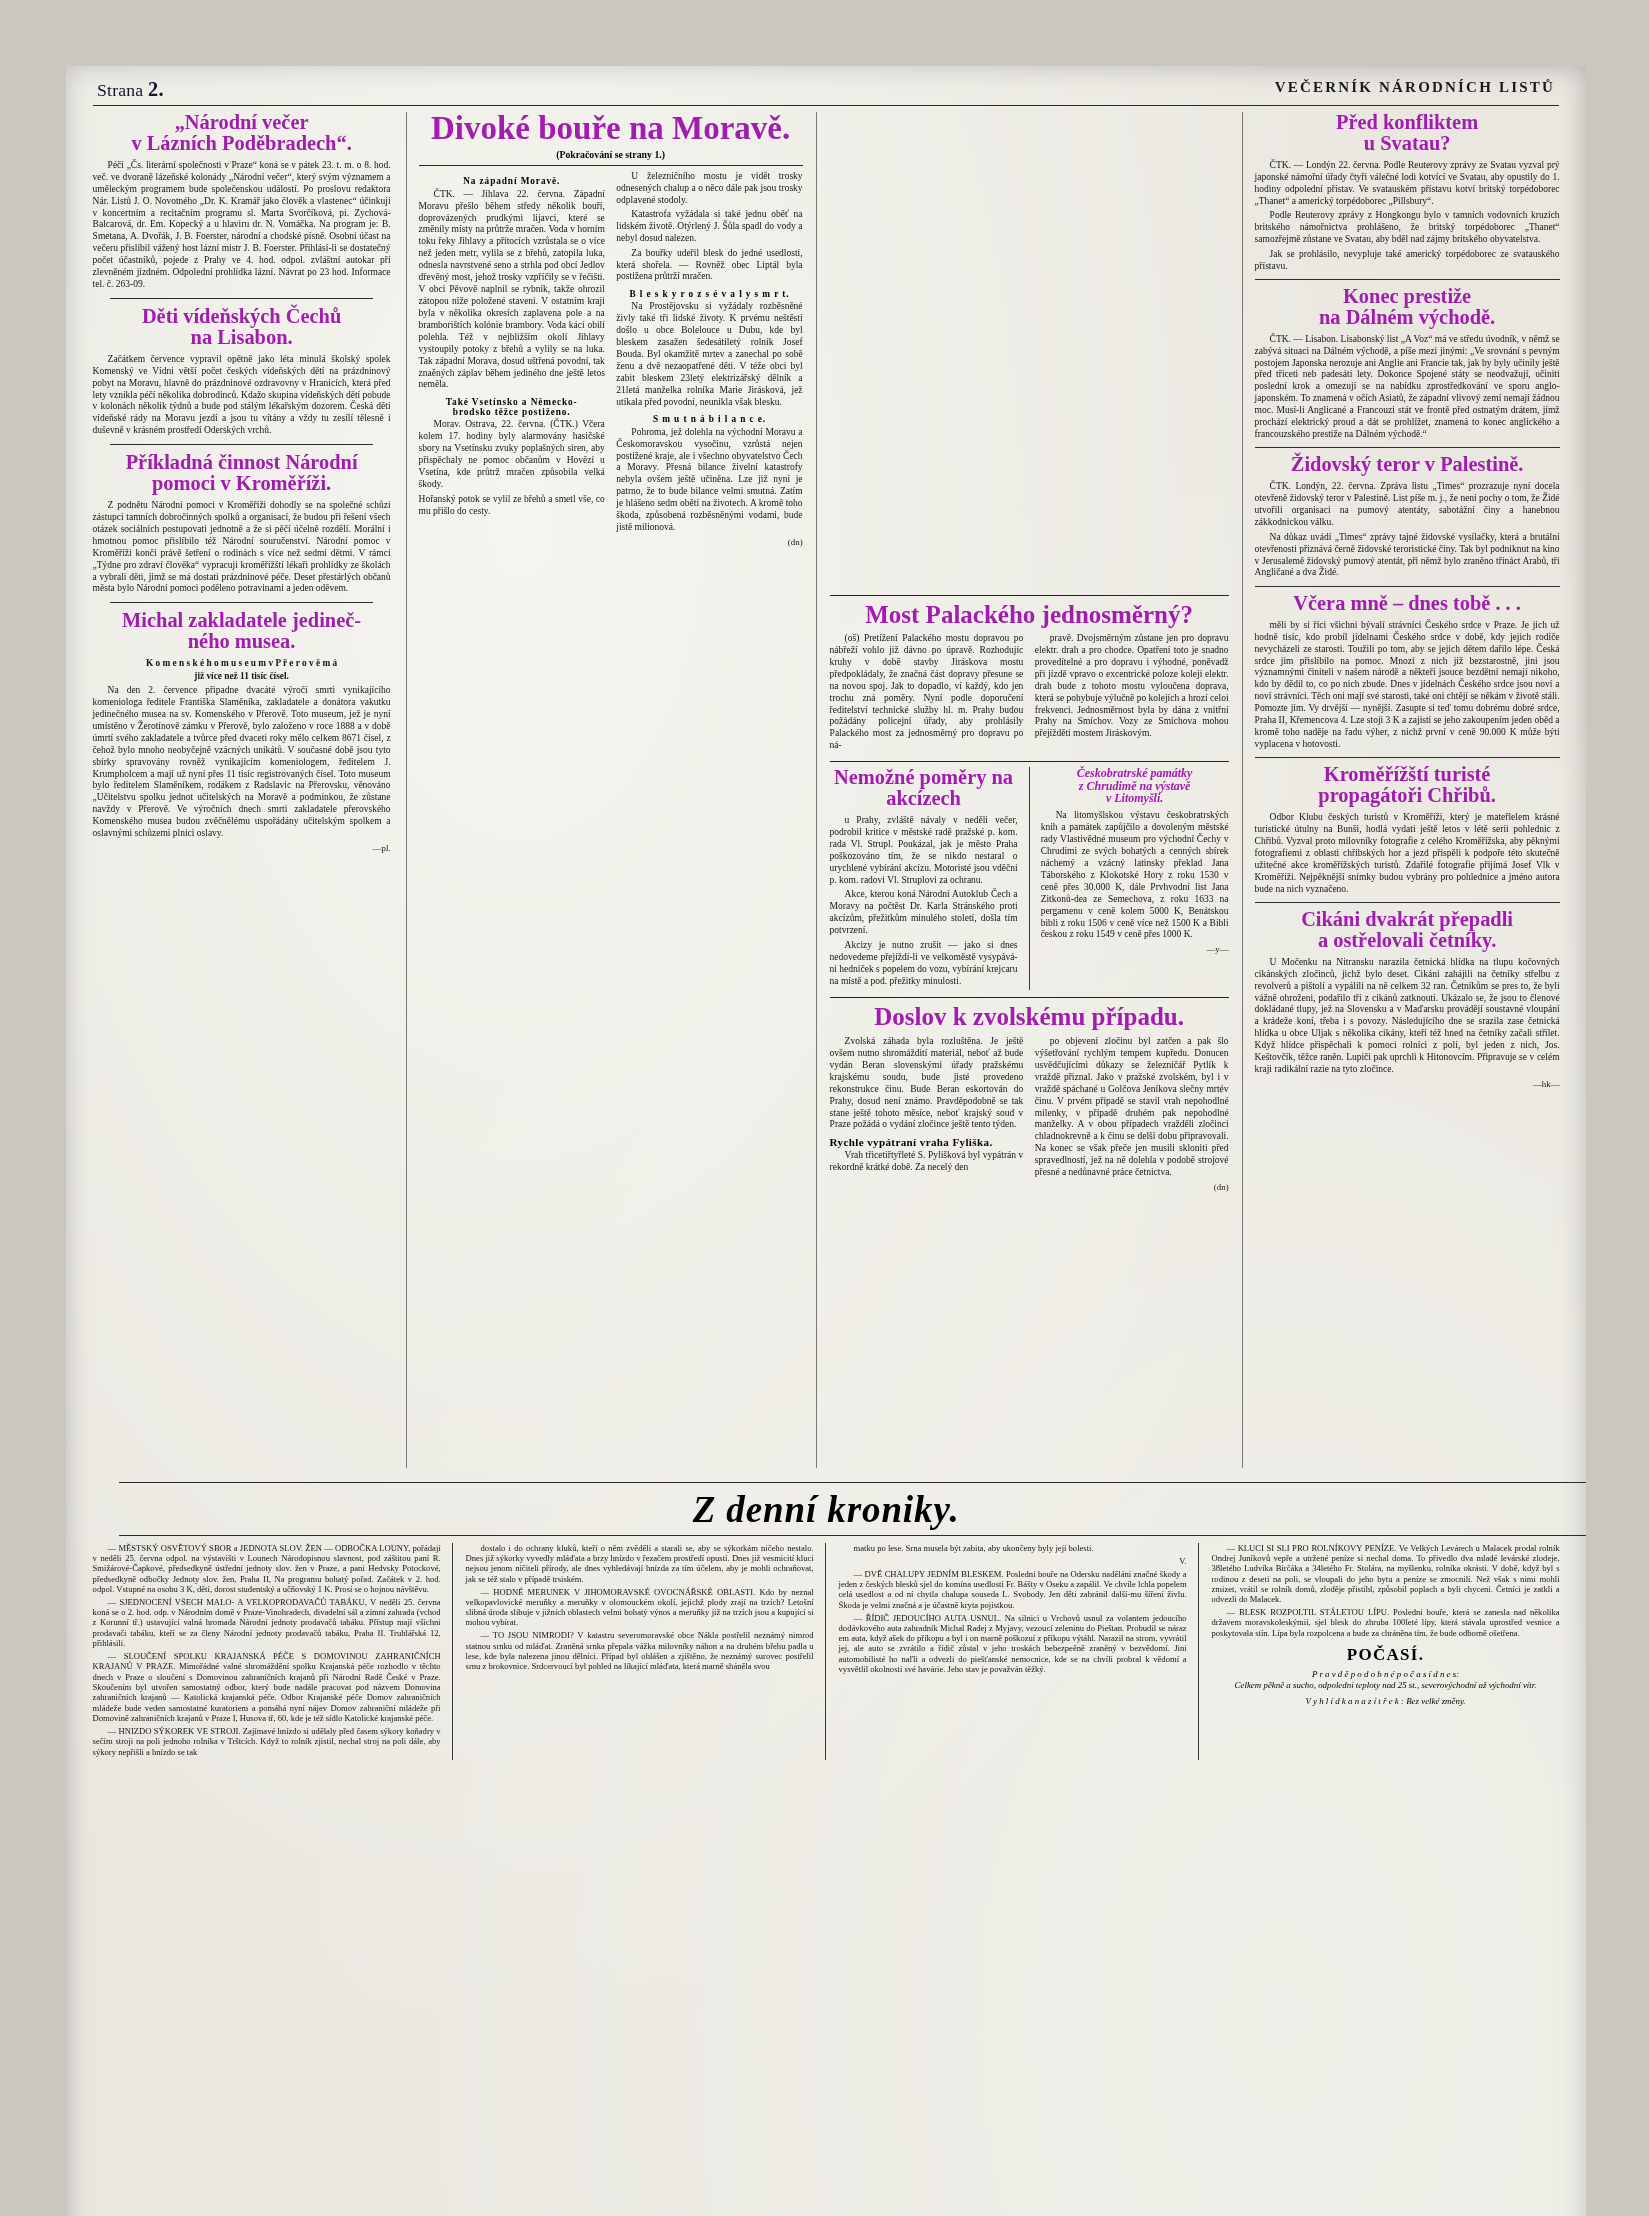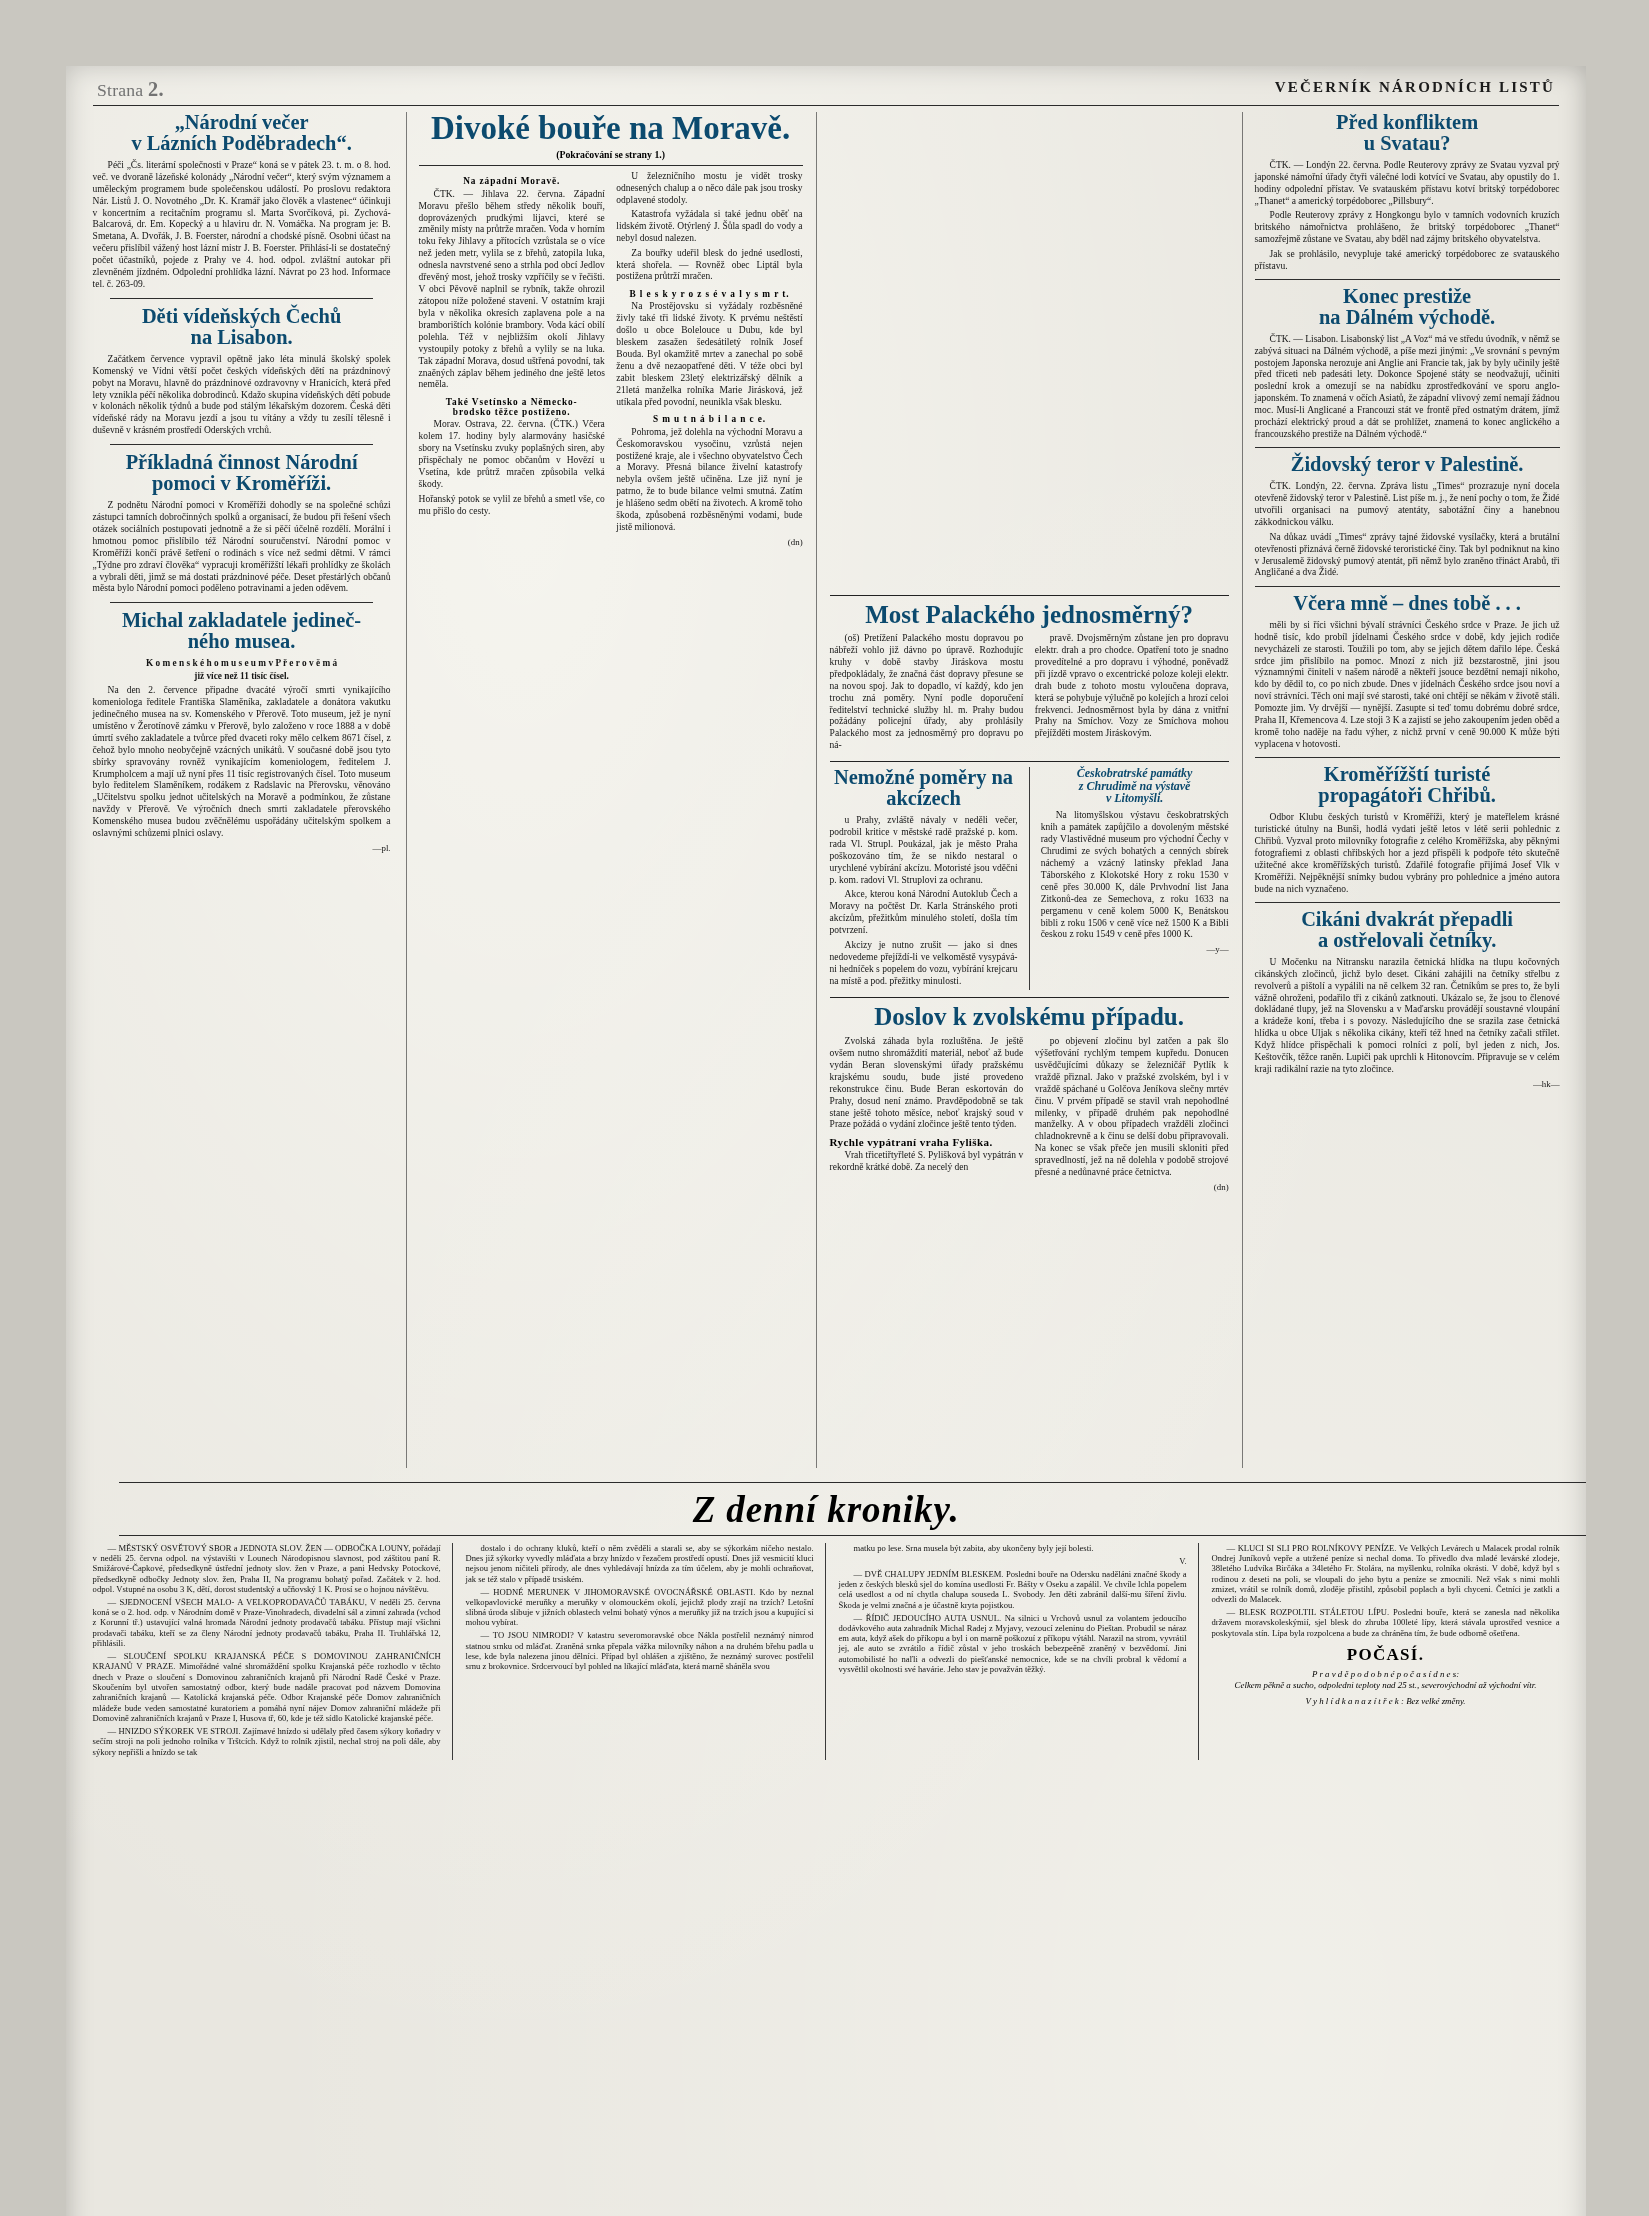--- a/index.html
+++ b/index.html
@@ -12,29 +12,29 @@
     position:absolute;left:66px;top:66px;width:1520px;height:2296px;
     background:#e9e7e0;
     box-shadow:0 0 26.6px rgba(0,0,0,.25) inset;
   }
   .paperTint{position:absolute;inset:0;background:
      radial-gradient(ellipse at 30% 20%, rgba(255,255,250,.55), rgba(0,0,0,0) 60%),
      radial-gradient(ellipse at 80% 85%, rgba(255,255,250,.35), rgba(0,0,0,0) 60%);
      pointer-events:none;}
   
   .masthead{position:absolute;left:0;right:0;top:0;height:43px;}
-  .mh-left{position:absolute;left:31px;top:11.5px;font-size:17.7px;letter-spacing:0.2px;color:#737373;}
+  .mh-left{position:absolute;left:31px;top:11.5px;font-size:17.7px;letter-spacing:0.2px;color:#0f172a;}
   .mh-left b{font-size:20.4px;}
   .mh-right{position:absolute;right:31px;top:13.3px;font-size:15px;letter-spacing:2.2px;font-weight:bold;color:#1b1b1b;}
   .rule{position:absolute;left:26.6px;right:26.6px;height:1.3px;background:#2b2b2b;}
   
   .cols{position:absolute;left:26.6px;right:26.6px;top:46px;bottom:17.7px;}
   .colrule{position:absolute;top:0;bottom:0;width:0.9px;background:#3a3a3a;opacity:.65;}
   .col{position:absolute;top:0;}
-  h1.head{font-family:"Liberation Serif",serif;text-align:center;font-weight:bold;line-height:1.02;margin:0 0 6.2px 0;color:#0c4a6e;}
+  h1.head{font-family:"Liberation Serif",serif;text-align:center;font-weight:bold;line-height:1.02;margin:0 0 6.2px 0;color:#a21caf;}
   .h-xl{font-size:33px;}
   .h-lg{font-size:25px;}
   .h-md{font-size:20.4px;}
   .h-sm{font-size:12px;font-style:italic;}
   .sub{text-align:center;font-size:9.8px;font-weight:bold;margin:-2.7px 0 5.3px 0;}
   p{margin:0 0 2.7px 0;font-size:9.5px;line-height:1.255;text-align:justify;
     hyphens:auto;color:#141414;}
   p.first{text-indent:15px;}
   .sect{font-size:9.3px;font-weight:bold;text-align:center;letter-spacing:0.9px;margin:5.3px 0 2.7px 0;}
   .sect2{font-size:11px;font-weight:bold;margin:4.4px 0 1.8px 0;letter-spacing:0.4px;}

